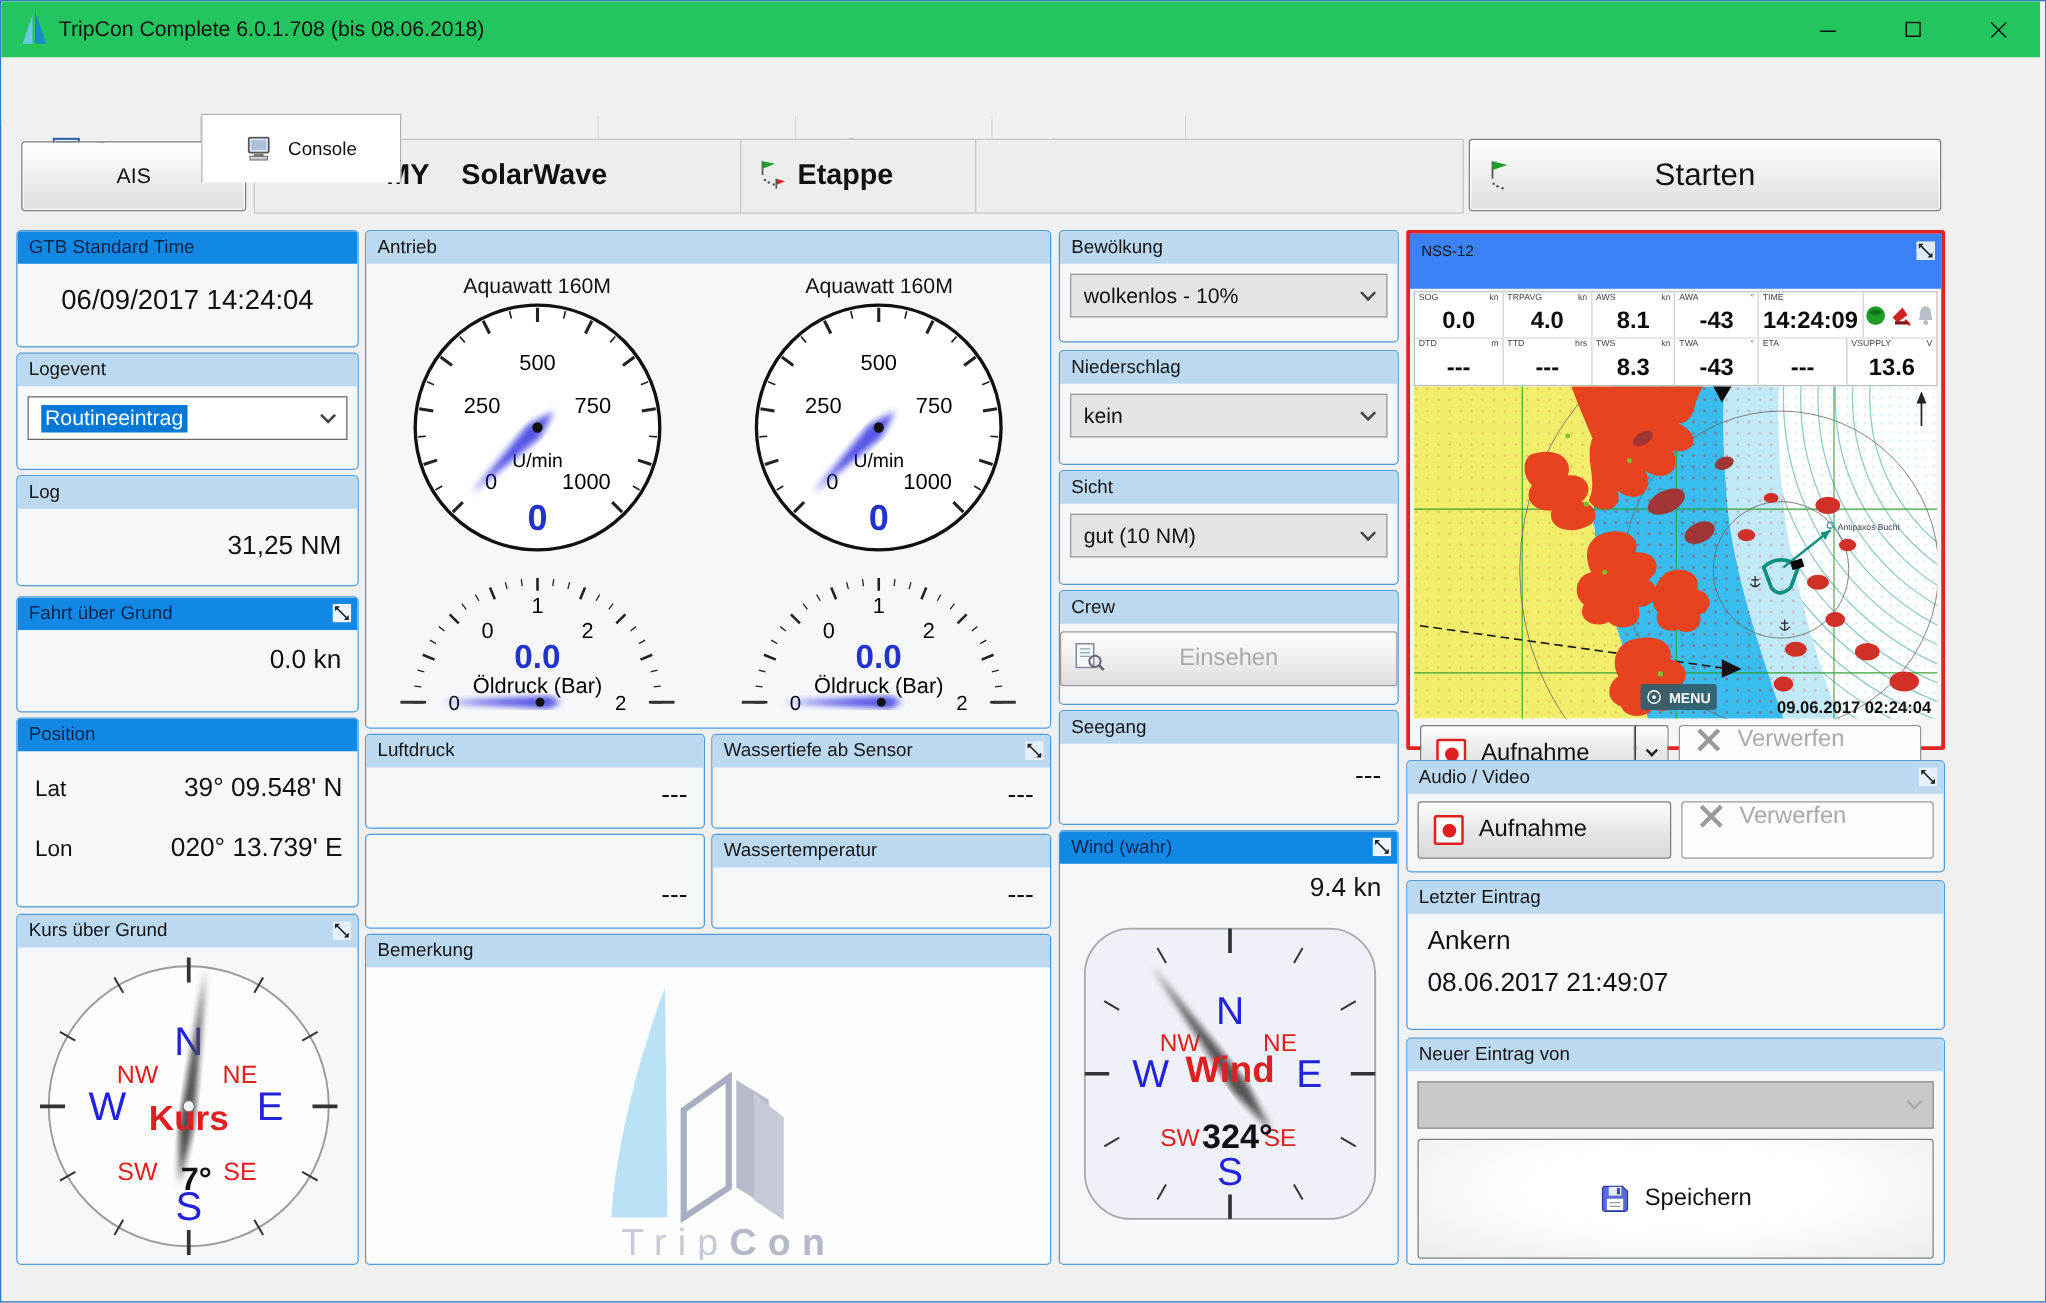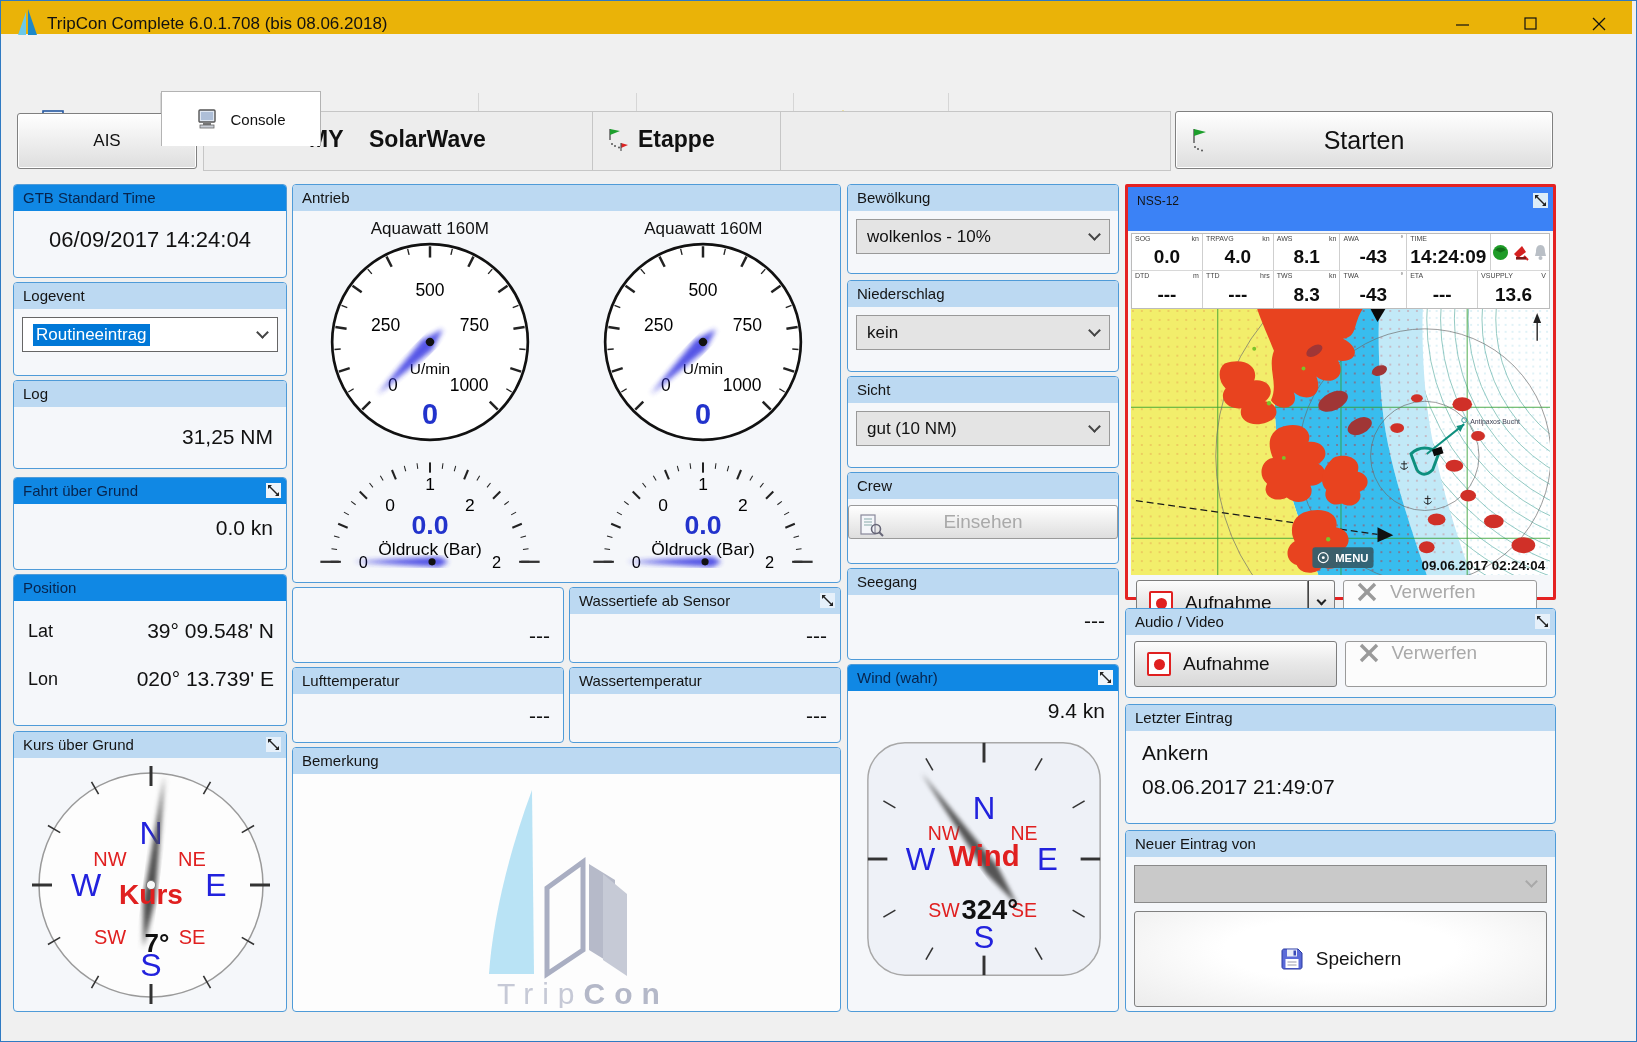--- a/index.html
+++ b/index.html
@@ -2,21 +2,21 @@
 <html><head>
 <meta charset="utf-8">
 <style>
   * { margin:0; padding:0; box-sizing:border-box; }
   body { background:#444; }
   #app { position:relative; width:1637px; height:1042px; background:#f0f0f0;
          border:1px solid #2f7ac2; overflow:hidden;
          font-family:"Liberation Sans", sans-serif; color:#111; }
 
   
-  .titlebar { position:absolute; top:0; left:0; right:4px; height:33px; background:#eab308; }
+  .titlebar { position:absolute; top:0; left:0; right:4px; height:45px; background:#22c55e; }
   .titlebar .title { position:absolute; left:46px; top:0; line-height:45px; font-size:17px; }
   .winbtn { position:absolute; top:0; width:48px; height:45px; display:flex; align-items:center; justify-content:center; }
 
   
   .tabsbar { position:absolute; top:45px; left:0; right:0; height:55px; background:#f0f0f0; }
   .tab { position:absolute; top:47px; height:53px; display:flex; align-items:center; justify-content:center;
          gap:12px; font-size:15px; border-right:1px solid #d6d6d6; }
   .tab.active { top:45px; height:55px; background:#fff; border:1px solid #b3b3b3; border-bottom:none; z-index:2; }
 
   
@@ -431,35 +431,35 @@
         <line x1="204" y1="114" x2="222" y2="114" stroke="#333" stroke-width="2.2"></line>
         <text x="50" y="120" font-size="16" text-anchor="middle">0</text>
         <text x="180" y="120" font-size="16" text-anchor="middle">2</text>
         <polygon points="40,114 124,109 133,114 124,119" fill="#2a2ae0" opacity="0.8" filter="url(#nblur)"></polygon>
         <circle cx="117" cy="114" r="3.5" fill="#111"></circle>
       </svg>
     </div>
   </div>
 
   <div class="panel smallcell" style="left:291px;top:586px;width:272px;height:76px">
+    <div class="ph">Luftdruck</div>
     <span class="dashes">---</span>
   </div>
   <div class="panel smallcell" style="left:568px;top:586px;width:272px;height:76px">
     <div class="ph"><span>Wassertiefe ab Sensor</span>
       <svg class="expand" viewBox="0 0 15 15">
           <rect width="15" height="15" fill="#e6f0fa"></rect>
           <polygon points="2,6 2,2 6,2" fill="#222"></polygon>
           <polygon points="13,9 13,13 9,13" fill="#222"></polygon>
           <line x1="3" y1="3" x2="12" y2="12" stroke="#222" stroke-width="1.4"></line>
         </svg>
     </div>
     <span class="dashes">---</span>
   </div>
   <div class="panel smallcell" style="left:291px;top:666px;width:272px;height:76px">
-    <div class="ph">Lufttemperatur</div>
     <span class="dashes">---</span>
   </div>
   <div class="panel smallcell" style="left:568px;top:666px;width:272px;height:76px">
     <div class="ph">Wassertemperatur</div>
     <span class="dashes">---</span>
   </div>
 
   <div class="panel" style="left:291px;top:746px;width:549px;height:265px;background:#fdfdfd">
     <div class="ph">Bemerkung</div>
     <div style="position:absolute;inset:26px 0 0 0;display:flex;align-items:center;justify-content:center">
@@ -491,21 +491,21 @@
   </div>
   <div class="panel" style="left:846px;top:375px;width:272px;height:92px">
     <div class="ph">Sicht</div>
     <div class="dd">
       <span>gut (10 NM)</span>
         <span class="chev"></span>
     </div>
   </div>
   <div class="panel" style="left:846px;top:471px;width:272px;height:92px">
     <div class="ph">Crew</div>
-    <div class="btn3d" style="margin:6px 0;height:34px;position:relative;border-color:#9a9a9a">
+    <div class="btn3d" style="margin:6px 0;height:44px;position:relative;border-color:#9a9a9a">
       <svg style="position:absolute;left:10px;top:8px" width="26" height="24">
         <rect x="2" y="1" width="14" height="19" fill="#f4f6fa" stroke="#889" stroke-width="1.2"></rect>
         <line x1="5" y1="5" x2="13" y2="5" stroke="#8aa" stroke-width="1"></line>
           <line x1="5" y1="8" x2="13" y2="8" stroke="#8aa" stroke-width="1"></line>
           <line x1="5" y1="11" x2="13" y2="11" stroke="#8aa" stroke-width="1"></line>
         <circle cx="17" cy="15" r="4.5" fill="none" stroke="#667" stroke-width="1.6"></circle>
           <line x1="20" y1="18" x2="24" y2="22" stroke="#667" stroke-width="2"></line>
       </svg>
       <span style="color:#a9a9a9;font-size:19px">Einsehen</span>
     </div>

